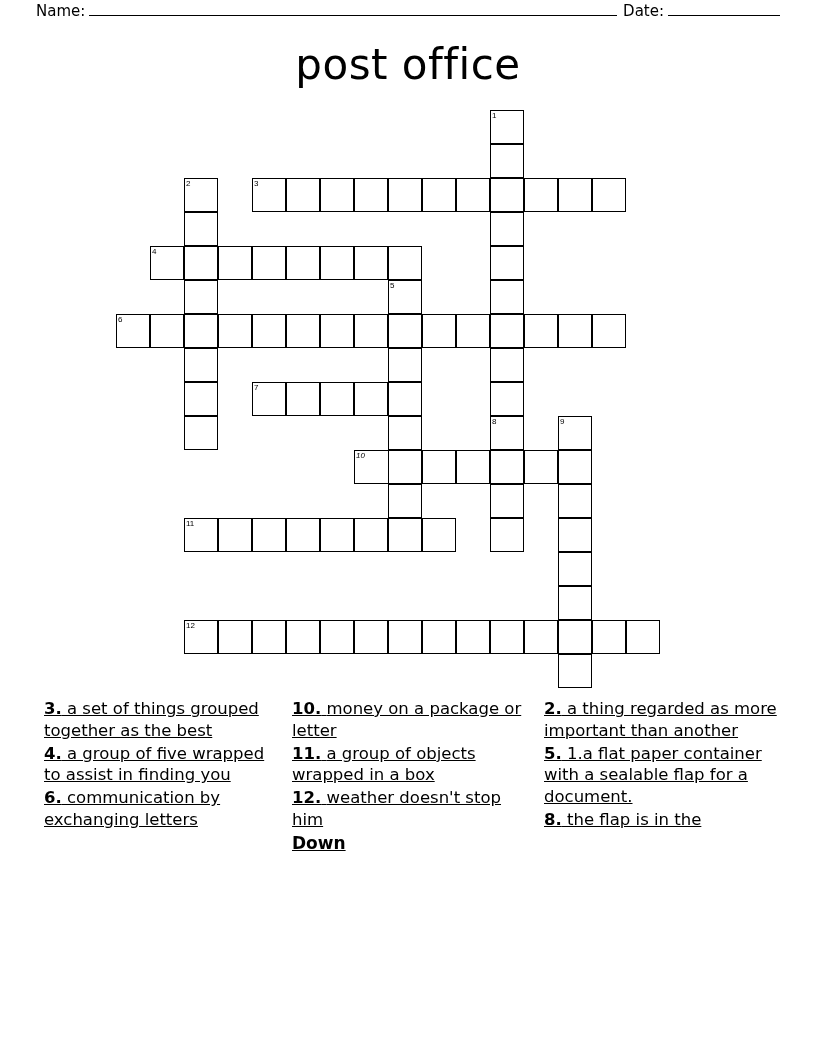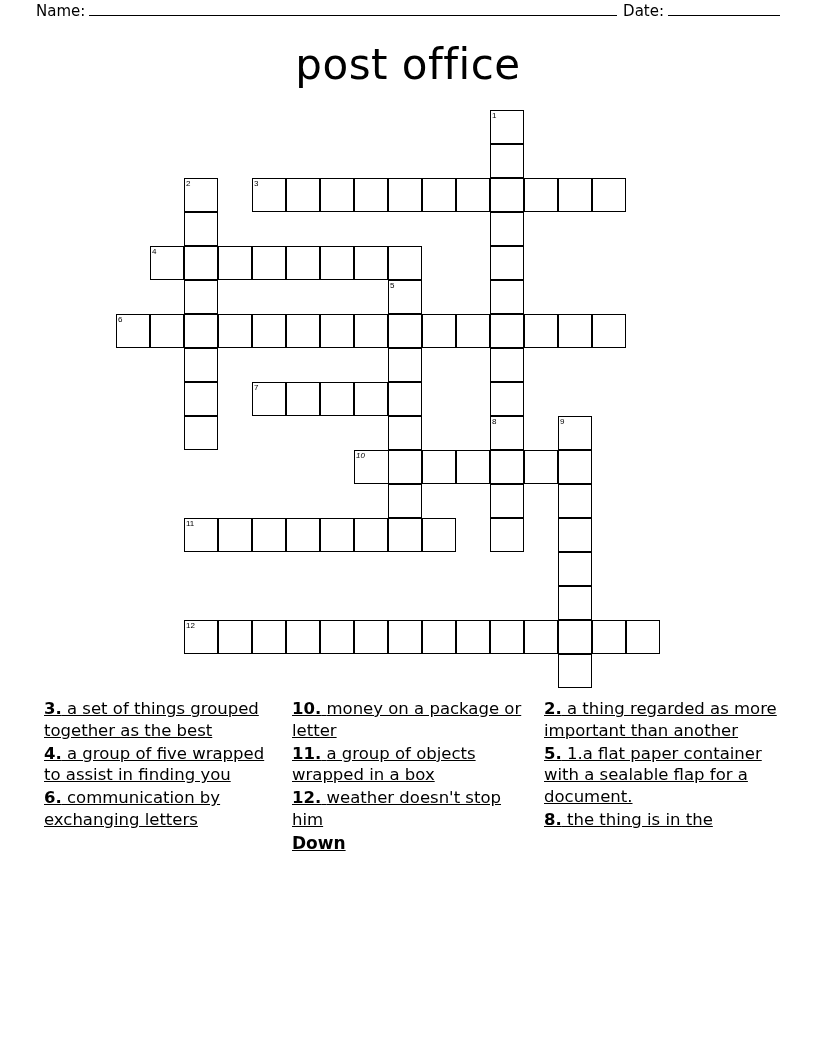--- a/index.html
+++ b/index.html
@@ -270,16 +270,16 @@
     <div class="clue">
       <span class="cn">2.</span>
       <span>a thing regarded as more important than another</span>
     </div>
     <div class="clue">
       <span class="cn">5.</span>
       <span>1.a flat paper container with a sealable flap for a document.</span>
     </div>
     <div class="clue">
       <span class="cn">8.</span>
-      <span>the thing is in the</span>
+      <span>the flap is in the</span>
     </div>
   </div>
 </div>
 
 </body></html>

